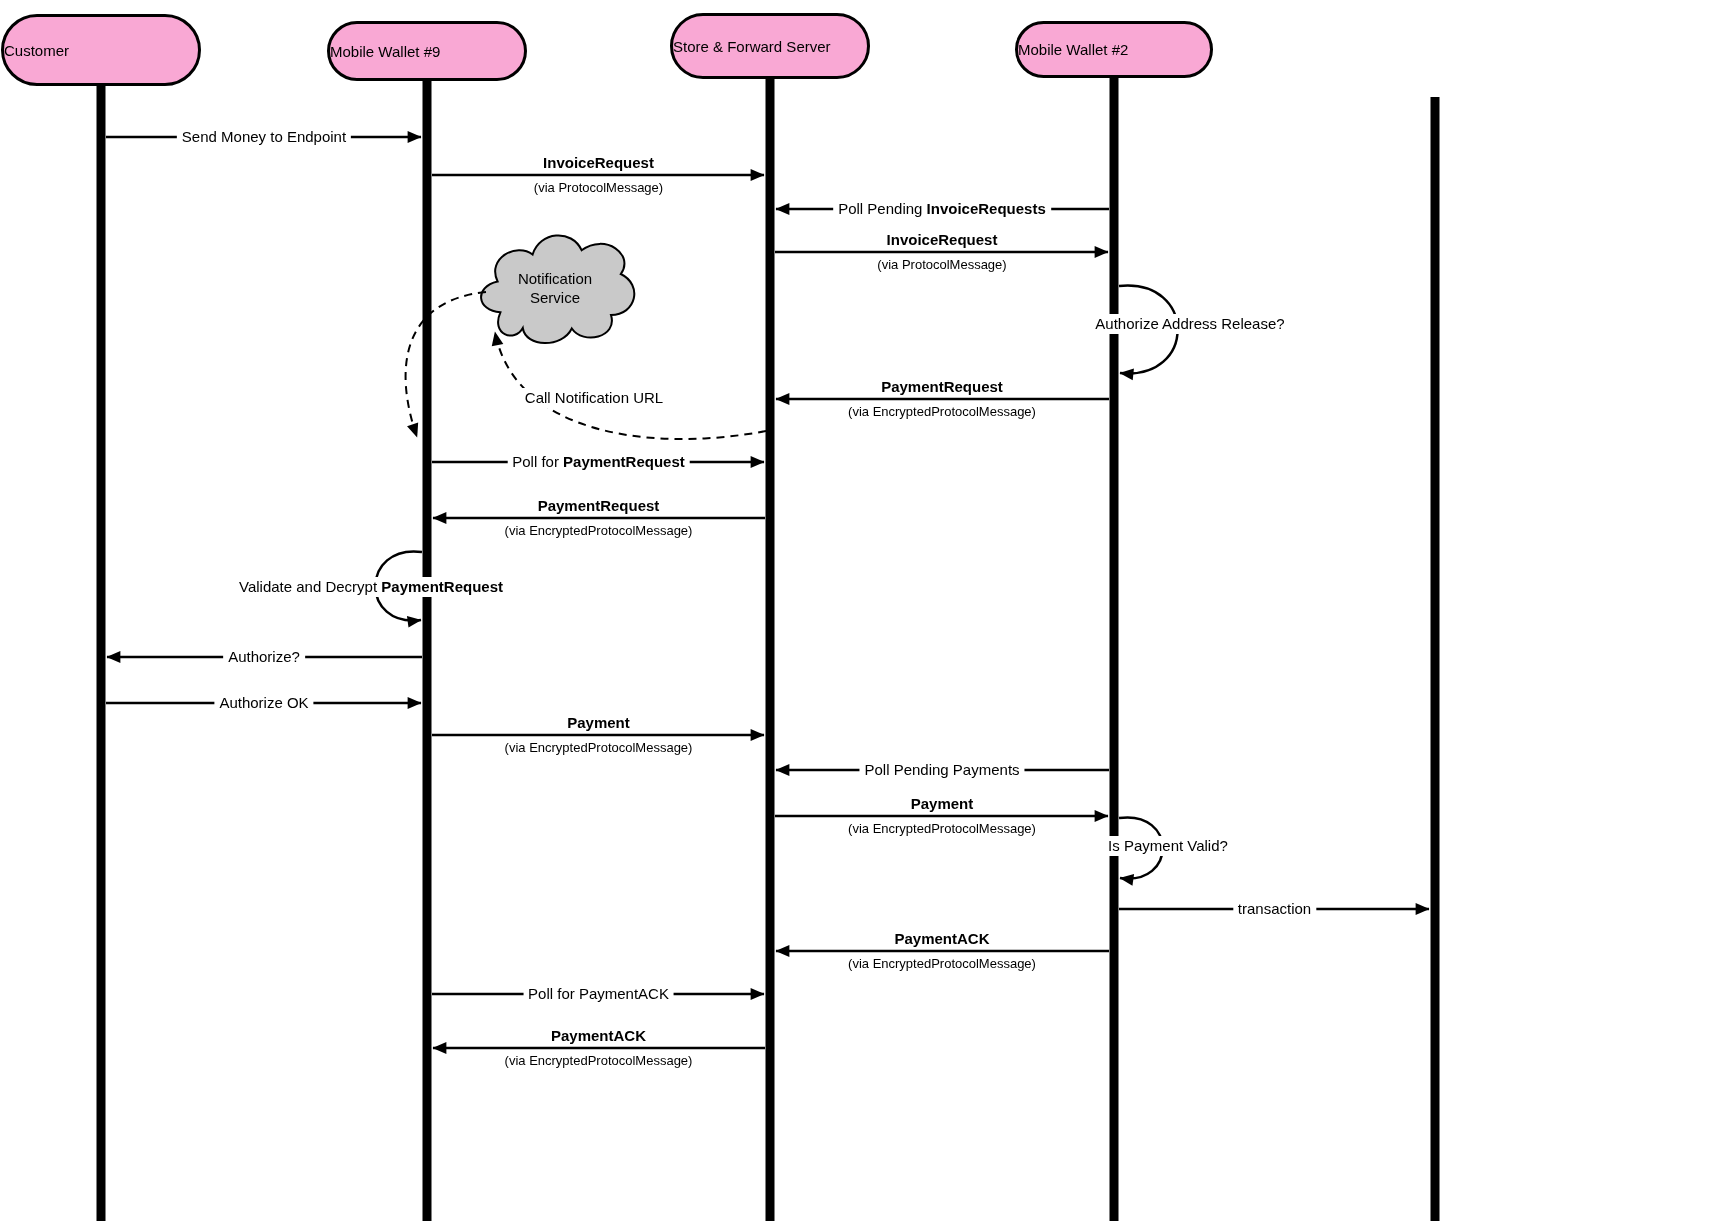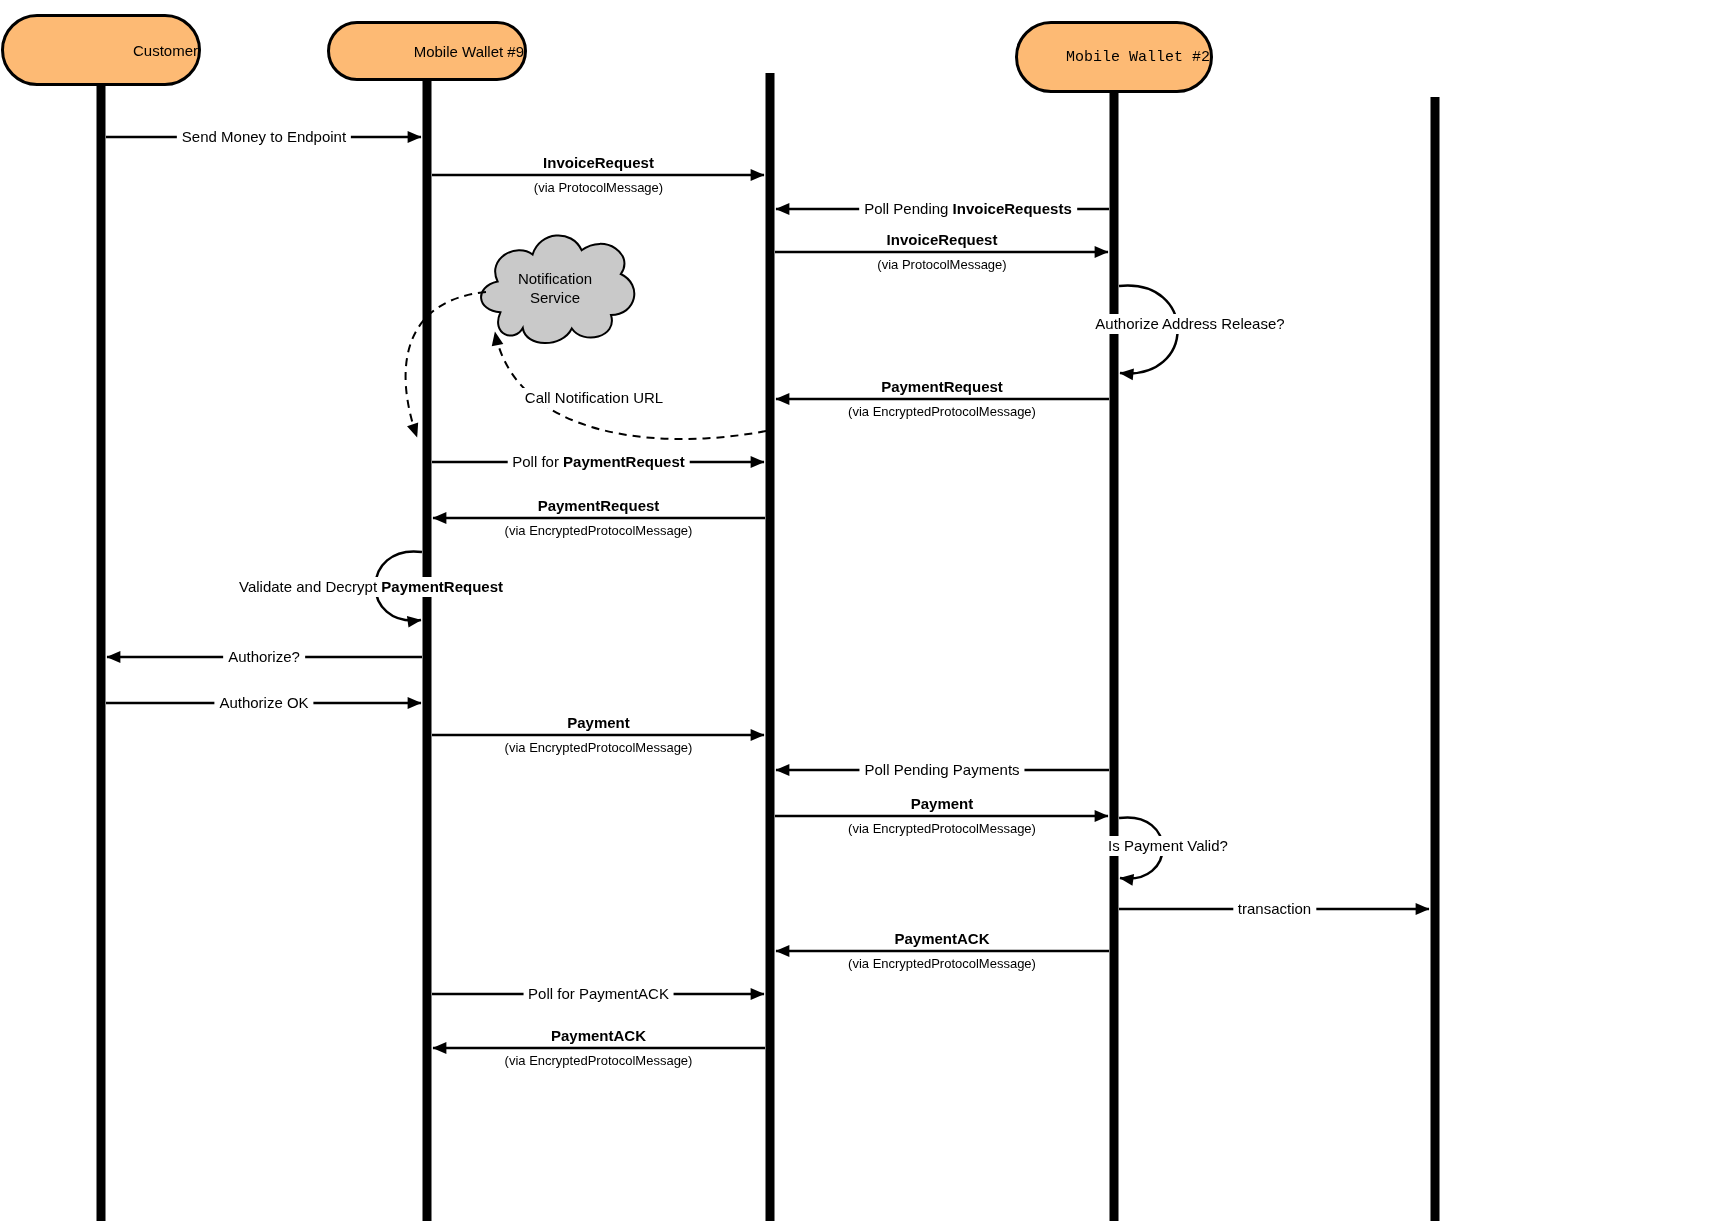--- a/index.html
+++ b/index.html
@@ -1,22 +1,22 @@
 <!DOCTYPE html>
 <html><head>
 <meta charset="utf-8">
 <style>
   html, body { margin: 0; padding: 0; background: #ffffff; }
   body { font-family: "Liberation Sans", sans-serif; color: #000; }
   .diagram { position: relative; width: 1732px; height: 1221px; background: #fff; overflow: hidden; }
   .diagram svg { position: absolute; left: 0; top: 0; }
   #nodes { position: absolute; left: 0; top: 0; width: 100%; height: 100%; }
 
-  .actor { position: absolute; box-sizing: border-box; background: #fdba74; border: 3px solid #000;
-           display: flex; align-items: center; justify-content: flex-end; text-align: center;
+  .actor { position: absolute; box-sizing: border-box; background: #f9a8d4; border: 3px solid #000;
+           display: flex; align-items: center; justify-content: flex-start; text-align: center;
            font-size: 15px; z-index: 3; }
   .stadium { border-radius: 999px; }
   .ellipse { border-radius: 50%; }
 
   .lbl { position: absolute; transform: translateX(-50%); white-space: nowrap;
          font-size: 15px; line-height: 20px; z-index: 2; }
   .lbl .b { font-weight: bold; }
   .inline { background: #fff; padding: 0 5px; text-align: center; }
   .sub { font-size: 13px; line-height: 17px; }
   .cloud-label { text-align: center; font-size: 15px; line-height: 19px; background: transparent; }
@@ -64,32 +64,35 @@
         <line x1="765" y1="1048" x2="433" y2="1048" class="msg" marker-end="url(#arrow)"></line>
       </g>
   </svg>
   <div id="nodes">
       <div class="actor stadium" style="left: 1px; top: 14px; width: 200px; height: 72px;">
         <div class="actor-label">Customer</div>
       </div>
       <div class="actor stadium" style="left: 327px; top: 21px; width: 200px; height: 60px;">
         <div class="actor-label">Mobile Wallet #9</div>
       </div>
-      <div class="actor stadium" style="left: 1015px; top: 21px; width: 198px; height: 72px; font-family: Liberation Mono, monospace;">
+      <div class="actor stadium" style="left: 670px; top: 13px; width: 200px; height: 66px;">
+        <div class="actor-label">Store &amp; Forward Server</div>
+      </div>
+      <div class="actor stadium" style="left: 1015px; top: 21px; width: 198px; height: 57px;">
         <div class="actor-label">Mobile Wallet #2</div>
       </div>
       <div class="lbl cloud-label" style="left: 555px; top: 269px;">
         <div>Notification</div>
         <div>Service</div>
       </div>
       <div class="lbl inline" style="left: 594px; top: 388px;">Call Notification URL</div>
       <div class="lbl inline" style="left: 264px; top: 127px;"><span>Send Money to Endpoint</span></div>
       <div class="lbl" style="left: 598.5px; top: 153px;"><span class="b">InvoiceRequest</span></div>
       <div class="lbl sub" style="left: 598.5px; top: 179px;">(via ProtocolMessage)</div>
-      <div class="lbl inline" style="left: 942px; top: 199px; margin-left: 26px;"><span>Poll Pending </span><span class="b">InvoiceRequests</span></div>
+      <div class="lbl inline" style="left: 942px; top: 199px;"><span>Poll Pending </span><span class="b">InvoiceRequests</span></div>
       <div class="lbl" style="left: 942px; top: 230px;"><span class="b">InvoiceRequest</span></div>
       <div class="lbl sub" style="left: 942px; top: 256px;">(via ProtocolMessage)</div>
       <div class="lbl inline" style="left: 1190px; top: 314px;"><span>Authorize Address Release?</span></div>
       <div class="lbl" style="left: 942px; top: 377px;"><span class="b">PaymentRequest</span></div>
       <div class="lbl sub" style="left: 942px; top: 403px;">(via EncryptedProtocolMessage)</div>
       <div class="lbl inline" style="left: 598.5px; top: 452px;"><span>Poll for </span><span class="b">PaymentRequest</span></div>
       <div class="lbl" style="left: 598.5px; top: 496px;"><span class="b">PaymentRequest</span></div>
       <div class="lbl sub" style="left: 598.5px; top: 522px;">(via EncryptedProtocolMessage)</div>
       <div class="lbl inline" style="left: 371px; top: 577px;"><span>Validate and Decrypt </span><span class="b">PaymentRequest</span></div>
       <div class="lbl inline" style="left: 264px; top: 647px;"><span>Authorize?</span></div>

